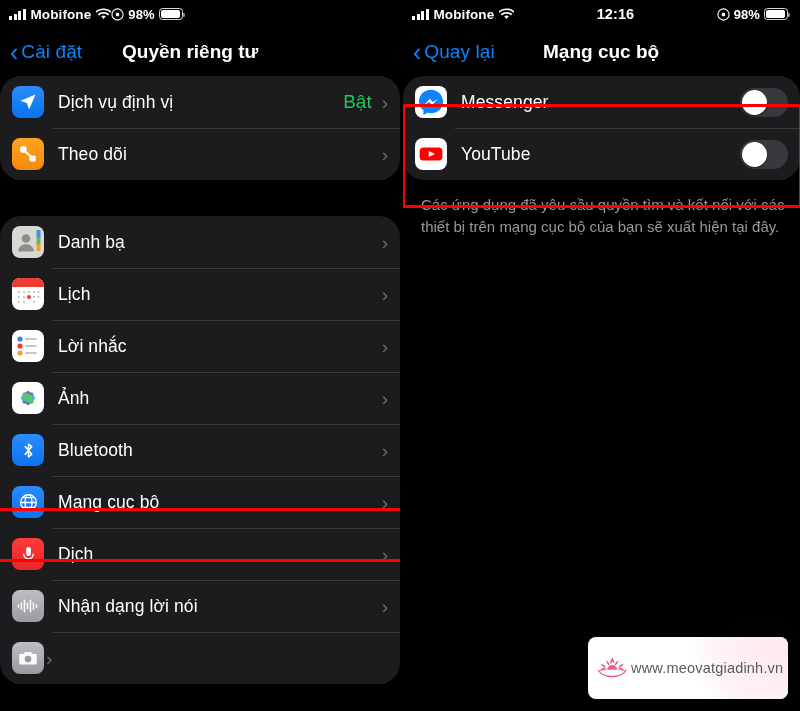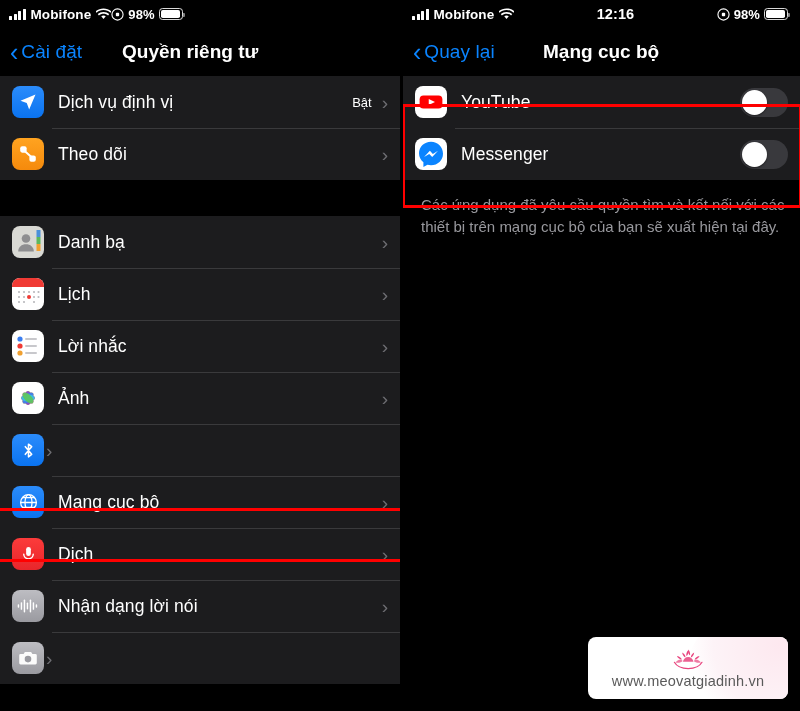--- a/index.html
+++ b/index.html
@@ -50,41 +50,41 @@
   .back .chev { font-size: 25px; line-height: 1; font-weight: 300; margin-right:1px; }
   .back .btxt { font-size: 19px; letter-spacing: .1px; }
   .navtitle {
     position:absolute; left:0; right:0; text-align:center;
     font-size: 19px; font-weight: bold; pointer-events:none;
   }
   .panel.left .navtitle { left: 122px; right: 60px; text-align: left; }
   .panel.right .navtitle { left: 140px; right: 30px; text-align: left; }
 
   
-  .group { background:#1c1c1e; }
+  .group { background:#1c1c1e;border-radius:21px; }
   .gap { height: 36px; background:#000; }
   .row {
     display:flex; align-items:center; height:52px;
     padding-left: 12px; padding-right: 12px; position:relative;
     cursor: pointer;
   }
   .row + .row::before {
     content:""; position:absolute; top:0; left:52px; right:0;
     height:1px; background:#3a3a3c;
   }
   .icon {
     width: 32px; height: 32px; border-radius: 8px;
     flex: 0 0 32px; display:flex; align-items:center; justify-content:center;
     overflow:hidden; position:relative;
   }
   .label {
     margin-left: 14px; color:#fff; font-size: 17.5px;
     flex: 1; white-space: nowrap; letter-spacing: .1px;
   }
-  .value { color:#ffffff; font-size: 13px; margin-right: 8px; }
+  .value { color:#22c55e; font-size: 19px; margin-right: 8px; }
   .chev-r {
     color:#6d6d72; font-size: 19px; font-weight: 400;
     line-height: 1; margin-left:2px;
   }
 
   
   .toggle {
     width: 48px; height: 29px; border-radius: 15px;
     background: #39393d; position: relative; flex: 0 0 48px; cursor:pointer;
   }
@@ -103,21 +103,21 @@
   
   .hl { position:absolute; border:3px solid #ff0000; pointer-events:none; }
   #hl-local-network { left:-3px; top:508px; width:406px; height:54px; }
   #hl-apps { left:-1px; top:104px; width:400px; height:104px; }
 
   
   .watermark {
     position:absolute; right:12px; bottom:12px;
     width: 200px; height: 62px; background:#fff;
     border-radius: 8px; overflow:hidden;
-    display:flex; flex-direction:column; align-items:center; justify-content:center;
+    display:flex; flex-direction:row; align-items:center; justify-content:center;
   }
   .watermark .wm-bg {
     position:absolute; right:-30px; top:-25px; width:130px; height:110px;
     background: radial-gradient(circle at 70% 30%, #fde8ef 0%, #fdf3f7 55%, #fff 75%);
     border-radius: 50%;
   }
   .wm-logo { position:relative; z-index:2; height:24px; margin-bottom:2px; }
   .wm-url {
     position:relative; z-index:2; color:#5a5a5a;
     font-size: 14.5px; letter-spacing:.2px;
@@ -277,20 +277,21 @@
         <span class="label">Ảnh</span>
         <span class="chev-r">›</span>
       </div>
 
       <div class="row">
         <span class="icon ic-bt">
           <svg width="19" height="19" viewBox="0 0 24 24">
             <path d="M8 7.2 16 16.8 12 20V4l4 3.2L8 16.8" stroke="#fff" stroke-width="2" fill="none" stroke-linejoin="round" stroke-linecap="round"></path>
           </svg>
         </span>
+        <span class="label">Bluetooth</span>
         <span class="chev-r">›</span>
       </div>
 
       <div class="row">
         <span class="icon ic-net">
           <svg width="21" height="21" viewBox="0 0 24 24" stroke="#fff" stroke-width="1.5" fill="none">
             <circle cx="12" cy="12" r="9"></circle>
             <ellipse cx="12" cy="12" rx="4" ry="9"></ellipse>
             <path d="M3 12h18M4.8 6.5h14.4M4.8 17.5h14.4"></path>
           </svg>
@@ -376,39 +377,39 @@
         <span class="chev">‹</span>
         <span class="btxt">Quay lại</span>
       </div>
       <div class="navtitle">Mạng cục bộ</div>
     </div>
 
     <div class="group">
 
       <div class="row">
         <span class="icon ic-white">
+          <svg width="30" height="30" viewBox="0 0 32 32">
+            <path d="M16 3C8.8 3 3.2 8.3 3.2 15.3c0 3.9 1.8 7.4 4.7 9.6v5l4.3-2.4c1.2.3 2.5.5 3.8.5 7.2 0 12.8-5.3 12.8-12.3S23.2 3 16 3z" fill="#0a84ff"></path>
+            <path d="m8.6 19.2 6.2-6.6 3.2 3.3 5.5-3.3-6.2 6.6-3.2-3.3-5.5 3.3z" fill="#fff"></path>
+          </svg>
+        </span>
+        <span class="label">Messenger</span>
+        <span class="toggle">
+            <span class="knob"></span>
+          </span>
+      </div>
+
+      <div class="row">
+        <span class="icon ic-white">
           <svg width="28" height="28" viewBox="0 0 32 32">
             <rect x="3" y="8.5" width="26" height="15" rx="4.4" fill="#ff0000"></rect>
             <path d="M13.4 12.6 20.6 16l-7.2 3.4z" fill="#fff"></path>
           </svg>
         </span>
         <span class="label">YouTube</span>
-        <span class="toggle">
-            <span class="knob"></span>
-          </span>
-      </div>
-
-      <div class="row">
-        <span class="icon ic-white">
-          <svg width="30" height="30" viewBox="0 0 32 32">
-            <path d="M16 3C8.8 3 3.2 8.3 3.2 15.3c0 3.9 1.8 7.4 4.7 9.6v5l4.3-2.4c1.2.3 2.5.5 3.8.5 7.2 0 12.8-5.3 12.8-12.3S23.2 3 16 3z" fill="#0a84ff"></path>
-            <path d="m8.6 19.2 6.2-6.6 3.2 3.3 5.5-3.3-6.2 6.6-3.2-3.3-5.5 3.3z" fill="#fff"></path>
-          </svg>
-        </span>
-        <span class="label">Messenger</span>
         <span class="toggle">
             <span class="knob"></span>
           </span>
       </div>
     </div>
 
     <div class="note">Các ứng dụng đã yêu cầu quyền tìm và kết nối với các thiết bị trên mạng cục bộ của bạn sẽ xuất hiện tại đây.</div>
 
     <div class="hl" id="hl-apps"></div>
 

